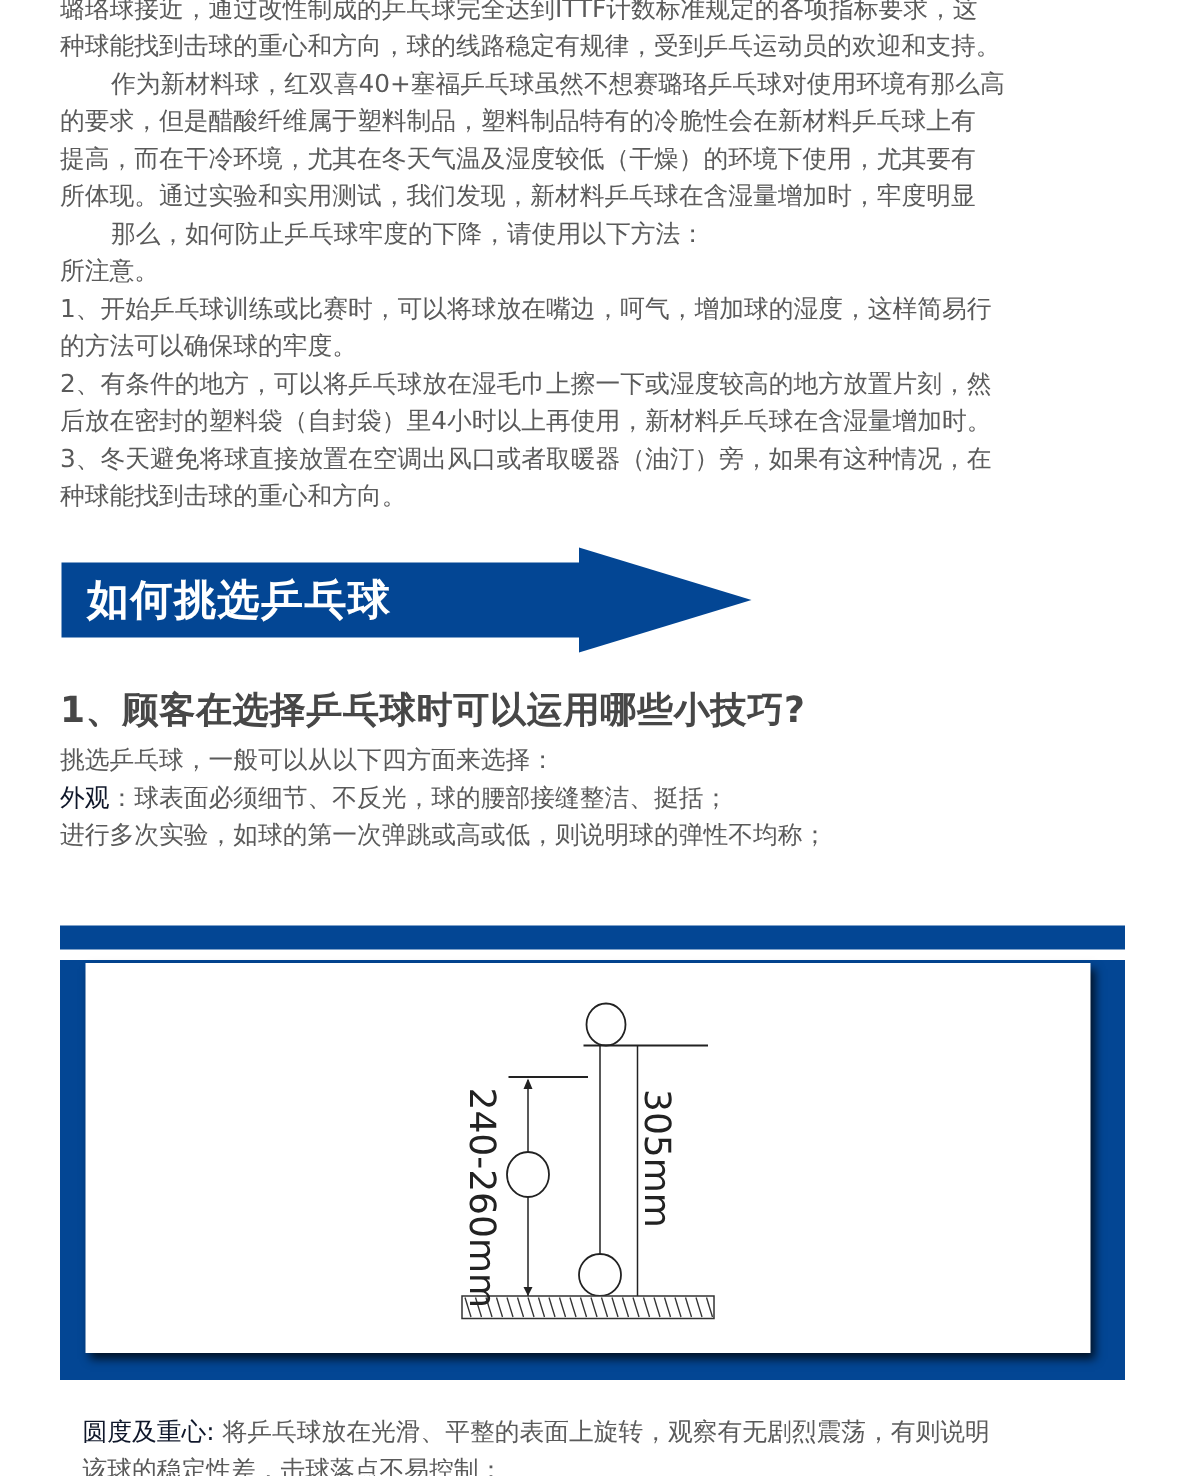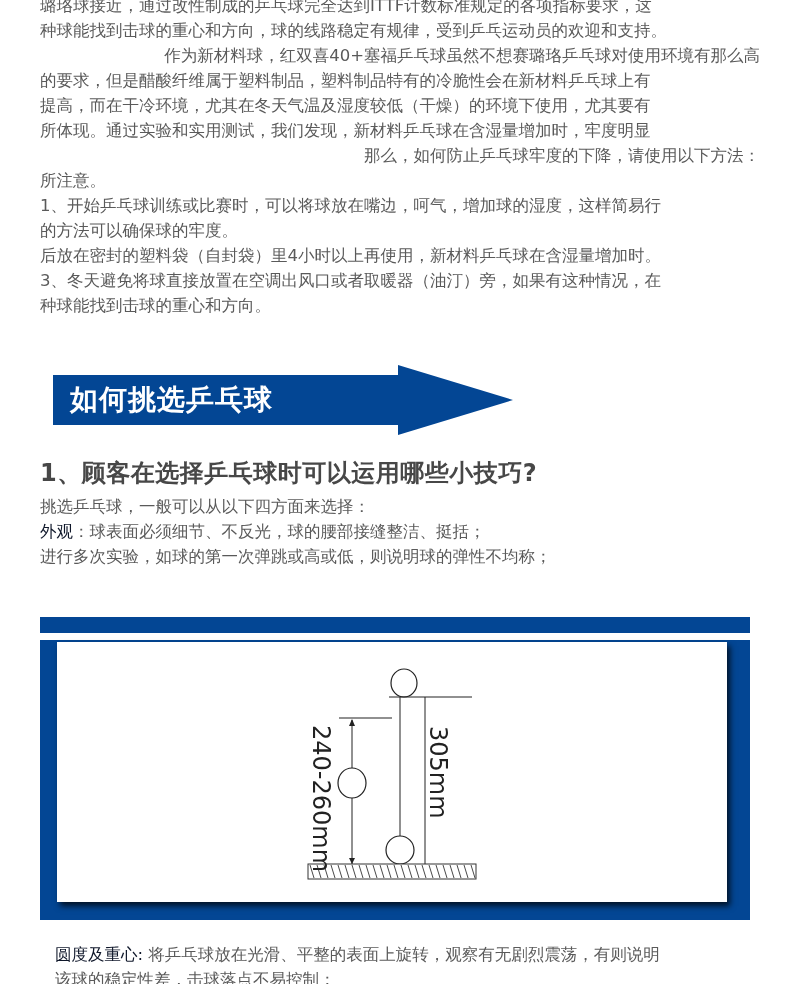--- a/index.html
+++ b/index.html
@@ -1,21 +1,21 @@
 <!DOCTYPE html>
 <html><head>
 <meta charset="utf-8">
 <style>
   html, body { margin:0; padding:0; }
   body { width:790px; height:984px; overflow:hidden; background:#ffffff; position:relative;
          font-family:"DejaVu Sans", sans-serif; color:#555; }
   .para { position:absolute; left:40px; width:720px; font-size:16.5px; line-height:25px; color:#5a5a5a; white-space:nowrap; }
   .line { display:block; height:25px; }
-  .indent { padding-left:34px;text-align:right; }
-  .banner { position:absolute; left:53px; top:365px; width:460px; height:70px; }
+  .indent { padding-left:34px; }
+  .banner { position:absolute; left:41px; top:365px; width:460px; height:70px; }
   .banner-rect { position:absolute; left:0; top:10px; width:345px; height:50px; background:#034694; }
   .banner-head { position:absolute; left:345px; top:0; width:0; height:0;
                  border-top:35px solid transparent; border-bottom:35px solid transparent; border-left:115px solid #034694; }
   .banner-title { position:absolute; left:17px; top:10px; height:50px; line-height:50px; font-size:28px; font-weight:bold; color:#fff; letter-spacing:1px; }
   .heading { position:absolute; left:40px; top:456px; font-size:24px; font-weight:bold; color:#474747; line-height:34px; white-space:nowrap; letter-spacing:0.5px; }
   .strong { font-weight:normal; color:#0f172a; }
   .bluebar { position:absolute; left:40px; top:617px; width:710px; height:16px; background:#034694; }
   .frame { position:absolute; left:40px; top:640px; width:710px; height:280px; background:#034694; }
   .frame-inner { position:absolute; left:17px; top:2px; width:670px; height:260px; background:#fff; box-shadow:3px 4px 6px rgba(0,0,0,0.75); }
   .diagram { position:absolute; left:0; top:0; }
@@ -28,20 +28,21 @@
   <span class="line">璐珞球接近，通过改性制成的乒乓球完全达到ITTF计数标准规定的各项指标要求，这</span>
   <span class="line">种球能找到击球的重心和方向，球的线路稳定有规律，受到乒乓运动员的欢迎和支持。</span>
   <span class="line indent">作为新材料球，红双喜40+塞福乒乓球虽然不想赛璐珞乒乓球对使用环境有那么高</span>
   <span class="line">的要求，但是醋酸纤维属于塑料制品，塑料制品特有的冷脆性会在新材料乒乓球上有</span>
   <span class="line">提高，而在干冷环境，尤其在冬天气温及湿度较低（干燥）的环境下使用，尤其要有</span>
   <span class="line">所体现。通过实验和实用测试，我们发现，新材料乒乓球在含湿量增加时，牢度明显</span>
   <span class="line indent">那么，如何防止乒乓球牢度的下降，请使用以下方法：</span>
   <span class="line">所注意。</span>
   <span class="line">1、开始乒乓球训练或比赛时，可以将球放在嘴边，呵气，增加球的湿度，这样简易行</span>
   <span class="line">的方法可以确保球的牢度。</span>
+  <span class="line">2、有条件的地方，可以将乒乓球放在湿毛巾上擦一下或湿度较高的地方放置片刻，然</span>
   <span class="line">后放在密封的塑料袋（自封袋）里4小时以上再使用，新材料乒乓球在含湿量增加时。</span>
   <span class="line">3、冬天避免将球直接放置在空调出风口或者取暖器（油汀）旁，如果有这种情况，在</span>
   <span class="line">种球能找到击球的重心和方向。</span>
 </div>
 
 <div class="banner">
   <div class="banner-rect"></div>
   <div class="banner-head"></div>
   <div class="banner-title">如何挑选乒乓球</div>
 </div>

